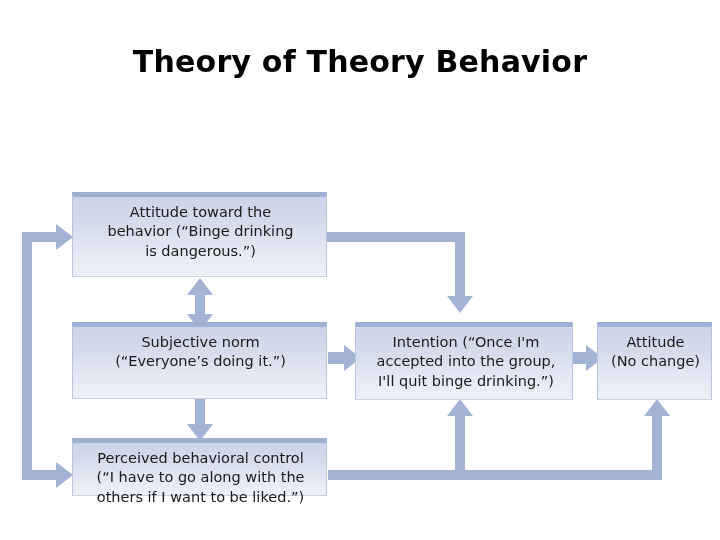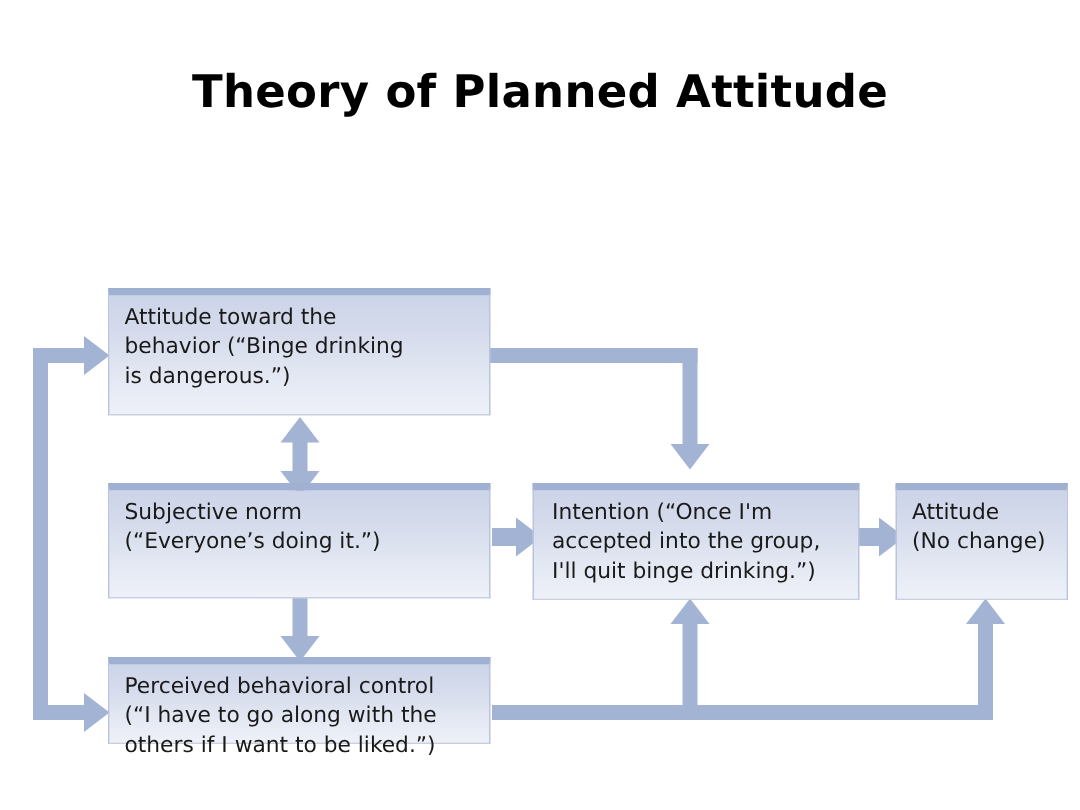--- a/index.html
+++ b/index.html
@@ -40,20 +40,21 @@
     color: #1a1a1a;
     font-family: "DejaVu Sans", sans-serif;
     font-size: 14.5px;
     line-height: 1.34;
     padding: 6px 8px 5px 10px;
     z-index: 5;
   }
   .node-text {
     display: block;
     white-space: pre-line;
+    text-align: center;
   }
   
   .bar {
     position: absolute;
     background: #a3b3d4;
     z-index: 2;
   }
   .tri {
     position: absolute;
     width: 0;
@@ -74,21 +75,21 @@
     border-left: 13px solid transparent;
     border-right: 13px solid transparent;
     border-bottom: 17px solid #a3b3d4;
   }
 </style>
 </head>
 <body>
 
 <div id="slide">
 
-  <div id="title">Theory of Planned Attitude</div>
+  <div id="title">Theory of Theory Behavior</div>
 
   <div class="bar" style="left:22px; top:232px; width:10px; height:248px;"></div>
 
   <div class="bar" style="left:22px; top:232px; width:38px; height:10px;"></div>
   <div class="tri tri-right" style="left:56px; top:224px;"></div>
 
   <div class="bar" style="left:22px; top:470px; width:38px; height:10px;"></div>
   <div class="tri tri-right" style="left:56px; top:462px;"></div>
 
   <div class="bar" style="left:326px; top:232px; width:139px; height:10px;"></div>

